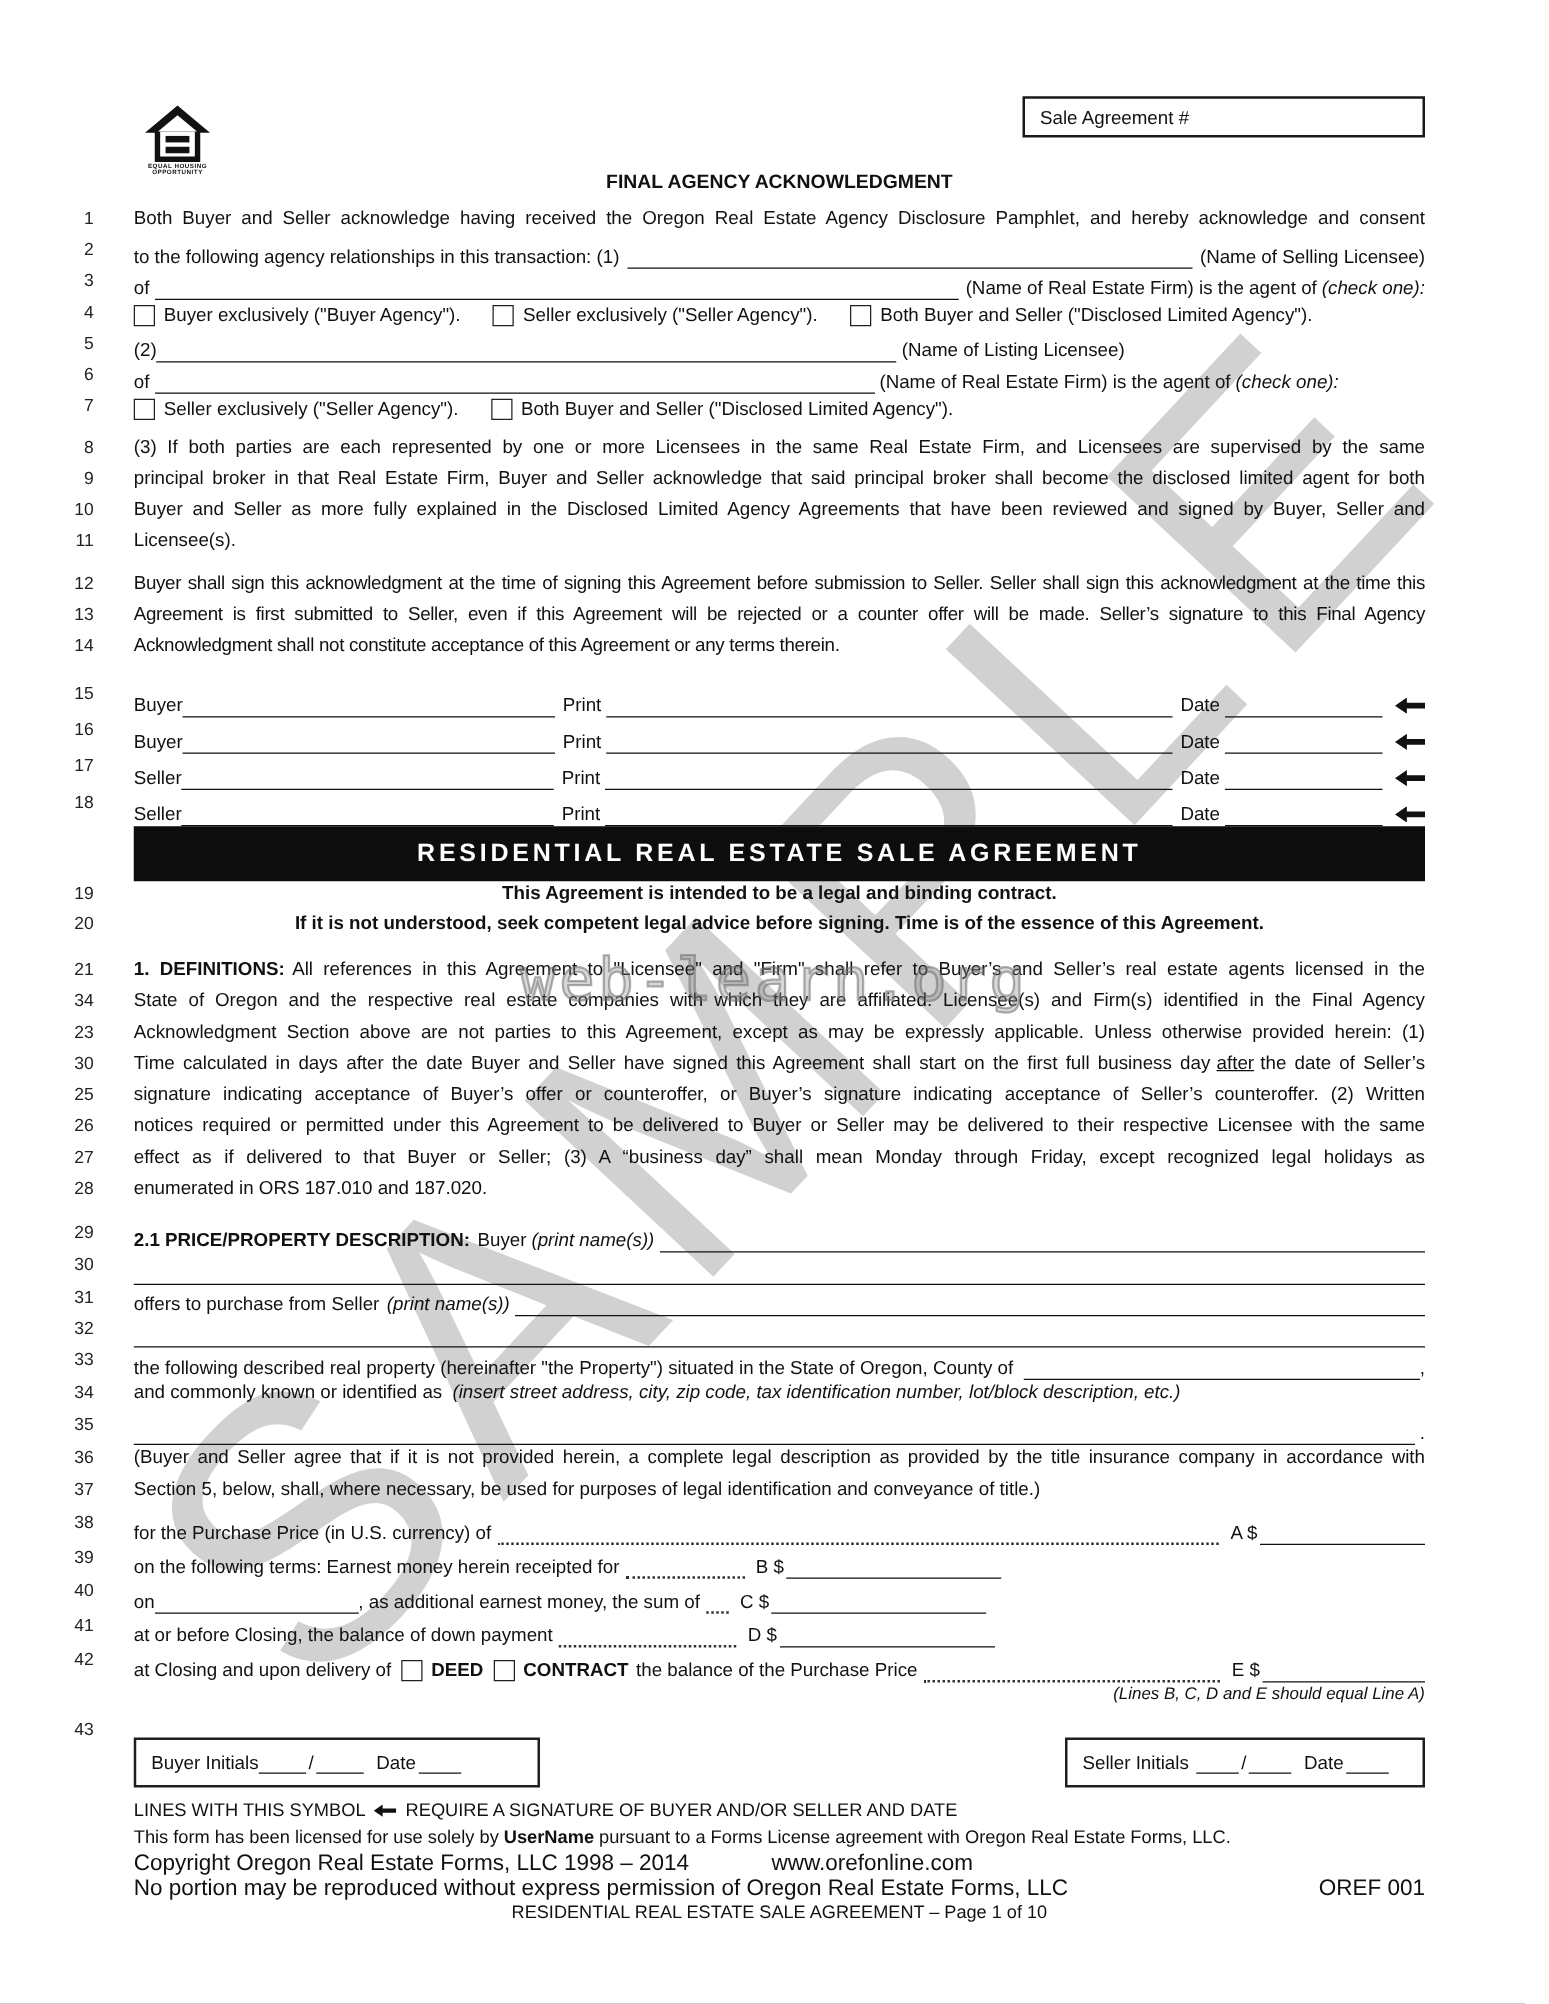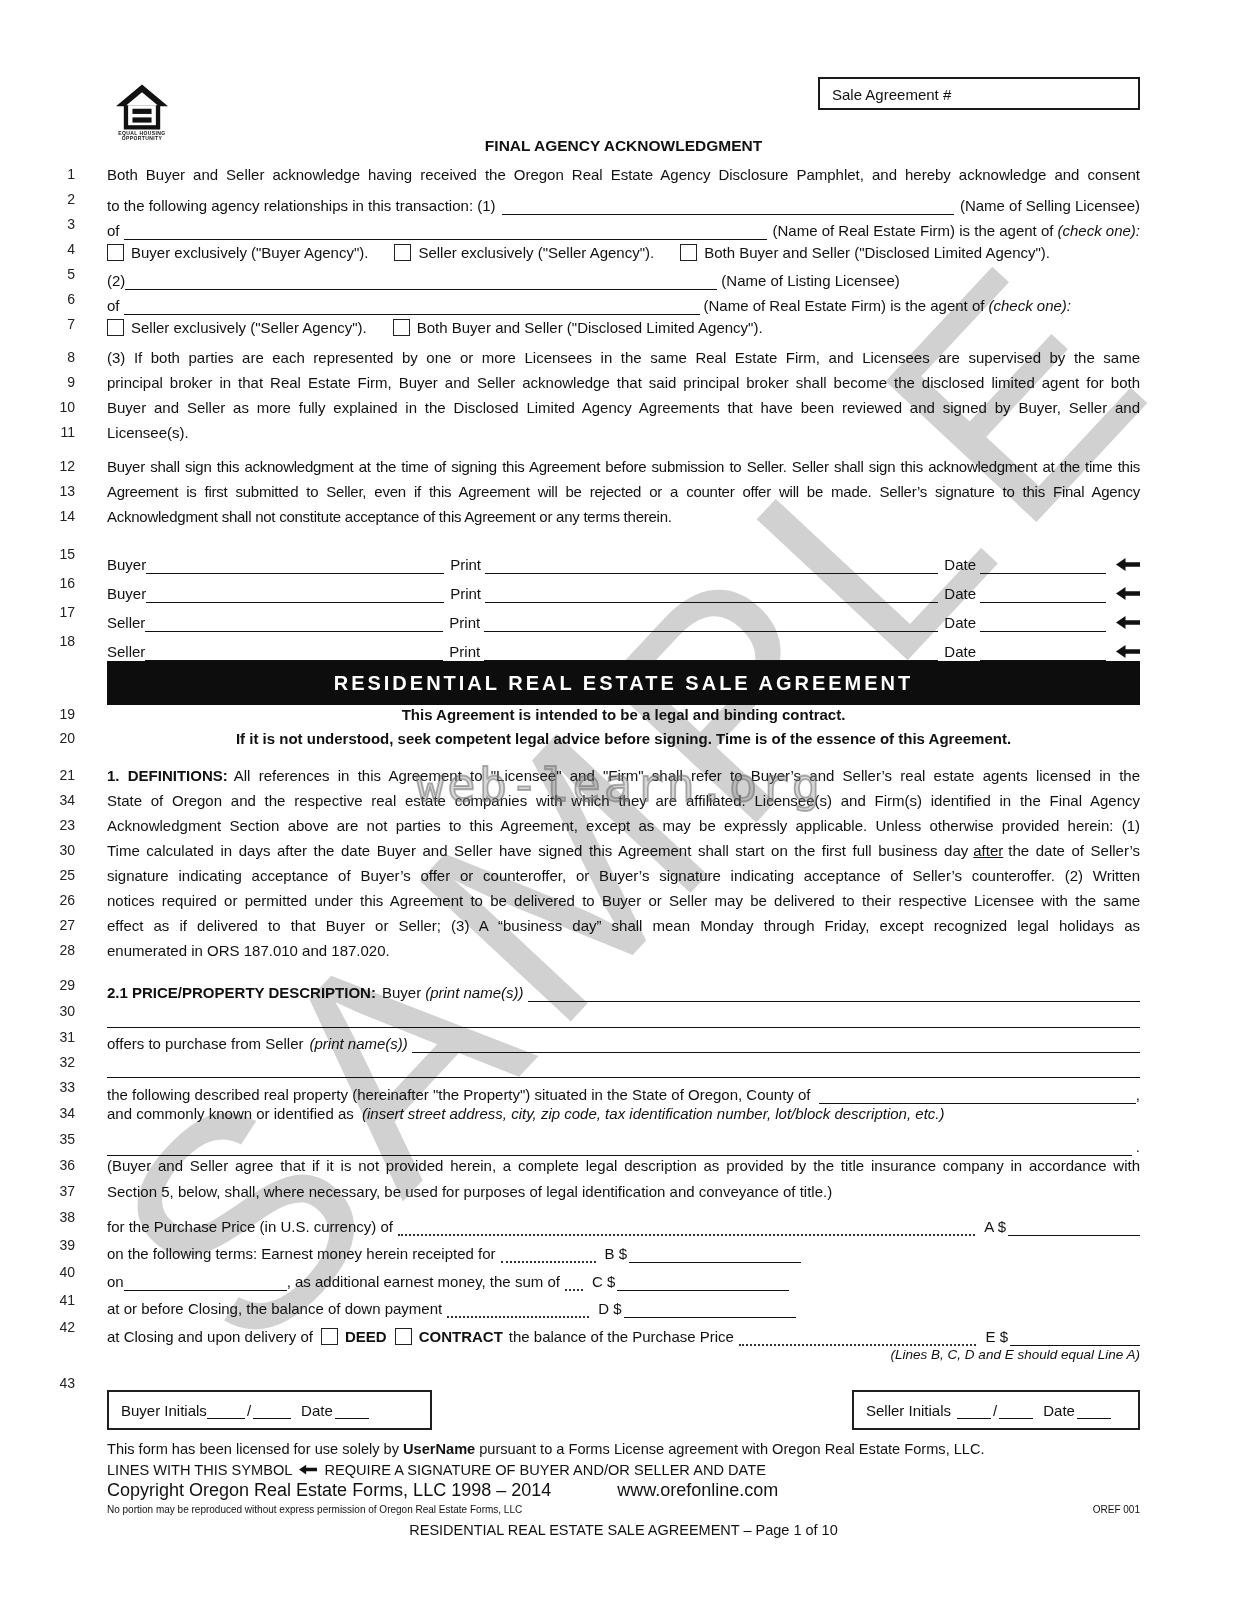--- a/index.html
+++ b/index.html
@@ -440,36 +440,36 @@
         <span class="ib sm" style="margin-left:6px"></span>
         <span class="islash">/</span>
         <span class="ib sm"></span>
         <span class="idate nw">Date</span>
         <span class="ib sm"></span>
       </div>
     </div>
 
     <div class="footer">
       <div class="frow">
-        <span>This form has been licensed for use solely by</span>
-        <span class="bd" style="margin:0 4px">UserName</span>
-        <span>pursuant to a Forms License agreement with Oregon Real Estate Forms, LLC.</span>
-      </div>
-      <div class="frow">
         <span>LINES WITH THIS SYMBOL</span>
         <svg class="farr" width="18" height="11" viewBox="0 0 24 13">
             <path d="M24 4.2 H9.5 V0 L0 6.5 L9.5 13 V8.8 H24 Z" fill="#111"></path>
           </svg>
         <span>REQUIRE A SIGNATURE OF BUYER AND/OR SELLER AND DATE</span>
       </div>
+      <div class="frow">
+        <span>This form has been licensed for use solely by</span>
+        <span class="bd" style="margin:0 4px">UserName</span>
+        <span>pursuant to a Forms License agreement with Oregon Real Estate Forms, LLC.</span>
+      </div>
       <div class="frow" style="height:20px;font-size:18px">
         <span>Copyright Oregon Real Estate Forms, LLC   1998 – 2014</span>
         <span class="f3url">www.orefonline.com</span>
       </div>
-      <div class="frow" style="height:20px;font-size:10px">
+      <div class="frow" style="height:20px;font-size:18px">
         <span>No portion may be reproduced without express permission of Oregon Real Estate Forms, LLC</span>
         <span class="fright">OREF 001</span>
       </div>
       <div class="frow fcenter" style="height:20px;font-size:14.5px">
         <span>RESIDENTIAL REAL ESTATE SALE AGREEMENT – Page 1 of 10</span>
       </div>
     </div>
   </div>
 </div>
 

